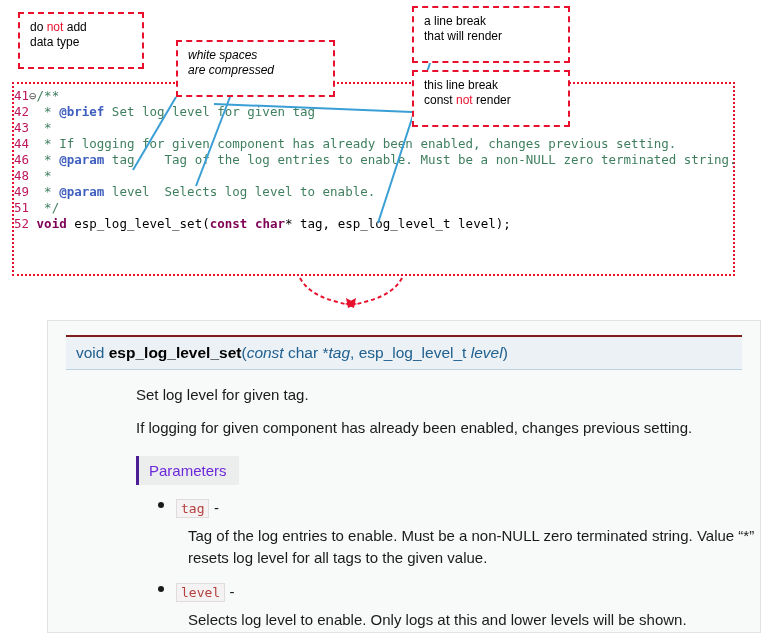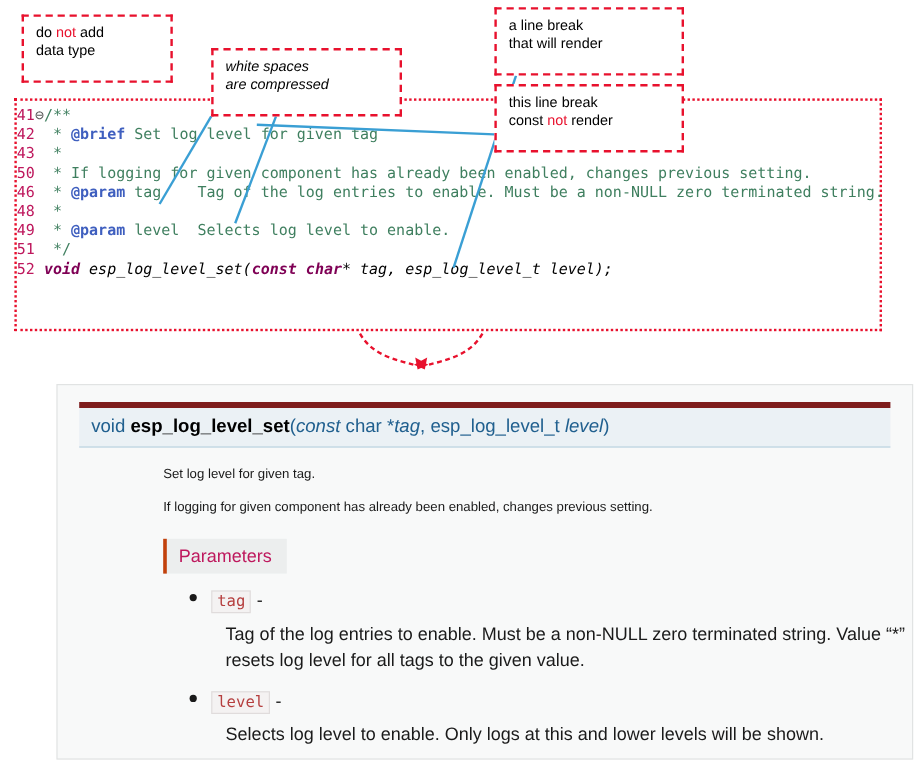--- a/index.html
+++ b/index.html
@@ -130,21 +130,21 @@
     background: #f8f9f9;
     border: 1px solid #e1e3e3;
     box-sizing: border-box;
     z-index: 2;
     overflow: hidden;
   }
   #doc-signature {
     margin: 14px 18px 0 18px;
     padding: 7px 10px;
     background: #ebf1f5;
-    border-top: 5px solid #7f1d1d;
+    border-top: 2px solid #7f1d1d;
     border-bottom: 1px solid #bcd2e0;
     font-size: 15.5px;
     color: #21608f;
   }
   #doc-signature .sig-name {
     font-weight: bold;
     color: #000000;
   }
   #doc-signature .sig-kw {
     color: #21608f;
@@ -155,32 +155,32 @@
   }
   #doc-signature .sig-param {
     color: #21608f;
     font-style: italic;
   }
   #doc-signature .sig-punct {
     color: #21608f;
   }
   .doc-para {
     margin: 16px 0 0 88px;
-    font-size: 11px;
+    font-size: 15px;
     color: #1a1a1a;
     width: 600px;
   }
   #doc-params-head {
     margin: 20px 0 0 88px;
     display: inline-block;
     background: #eceeee;
-    border-left: 3px solid #c2410c;
+    border-left: 3px solid #4c1d95;
     padding: 6px 12px 6px 10px;
     font-size: 15px;
-    color: #be185d;
+    color: #6d28d9;
   }
   .param-item {
     margin: 14px 0 0 128px;
     width: 600px;
     position: relative;
   }
   .param-bullet {
     position: absolute;
     left: -18px;
     top: 3px;
@@ -268,21 +268,21 @@
           <td class="gutter">42</td>
           <td class="fold"></td>
           <td class="code"> * <span class="doc-bold">@brief</span> Set log level for given tag</td>
         </tr>
         <tr>
           <td class="gutter">43</td>
           <td class="fold"></td>
           <td class="code"> *</td>
         </tr>
         <tr>
-          <td class="gutter">50</td>
+          <td class="gutter">44</td>
           <td class="fold"></td>
           <td class="code"> * If logging for given component has already been enabled, changes previous setting.</td>
         </tr>
         <tr>
           <td class="gutter">46</td>
           <td class="fold"></td>
           <td class="code"> * <span class="doc-bold">@param</span> tag    Tag of the log entries to enable. Must be a non-NULL zero terminated string.</td>
         </tr>
         <tr>
           <td class="gutter">48</td>
@@ -295,21 +295,21 @@
           <td class="code"> * <span class="doc-bold">@param</span> level  Selects log level to enable.</td>
         </tr>
         <tr>
           <td class="gutter">51</td>
           <td class="fold"></td>
           <td class="code"> */</td>
         </tr>
         <tr>
           <td class="gutter">52</td>
           <td class="fold"></td>
-          <td class="code plain" style="color: rgb(0, 0, 0); font-style: italic;"><span class="kw">void</span> esp_log_level_set(<span class="kw">const</span> <span class="kw">char</span>* tag, esp_log_level_t level);</td>
+          <td class="code plain" style="color: rgb(0, 0, 0);"><span class="kw">void</span> esp_log_level_set(<span class="kw">const</span> <span class="kw">char</span>* tag, esp_log_level_t level);</td>
         </tr>
       </tbody>
   </table>
 </div>
 
 <svg id="link-arrows">
   <path d="M 300 8 C 310 26, 330 30, 345 34" stroke="#e8112d" stroke-width="2" fill="none" stroke-dasharray="4,3"></path>
   <path d="M 402 8 C 392 26, 372 30, 357 34" stroke="#e8112d" stroke-width="2" fill="none" stroke-dasharray="4,3"></path>
   <polygon points="345,34 356,28 354,38" fill="#e8112d"></polygon>
   <polygon points="357,34 346,28 348,38" fill="#e8112d"></polygon>

